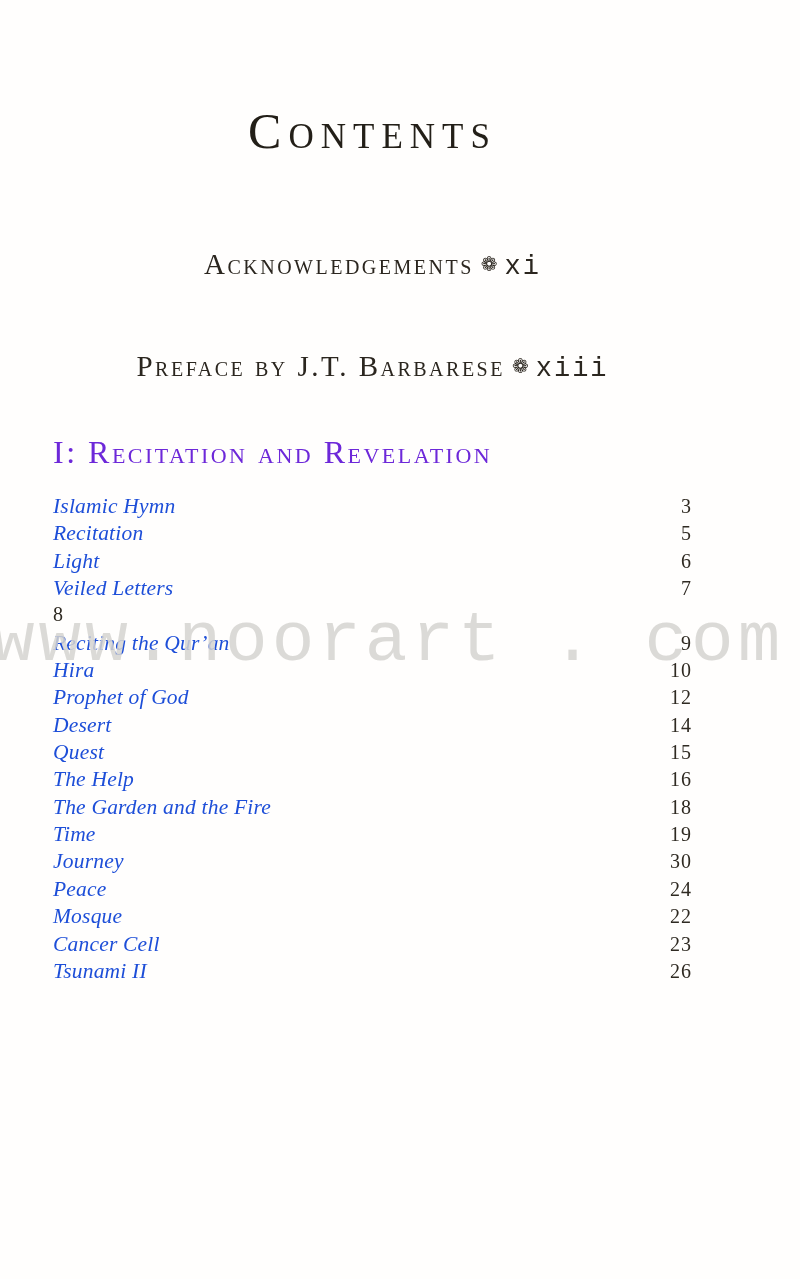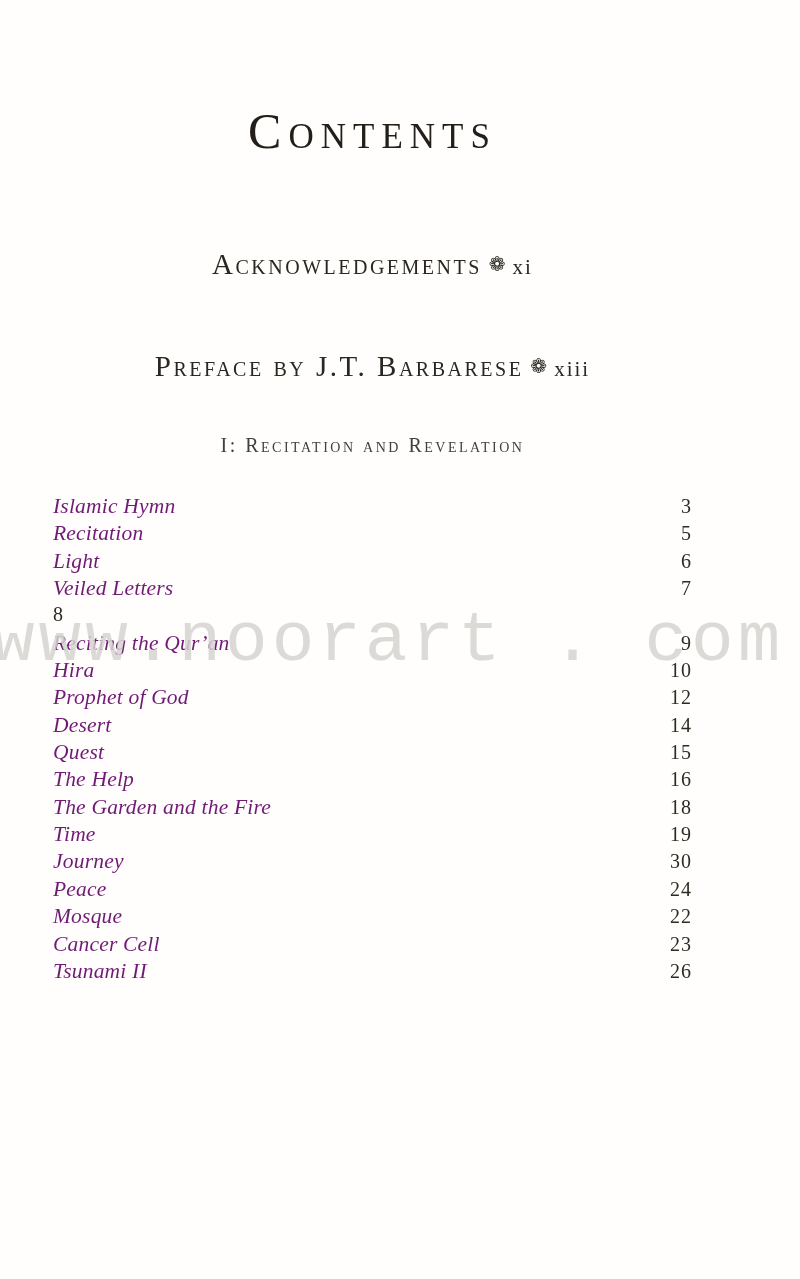--- a/index.html
+++ b/index.html
@@ -40,49 +40,49 @@
   .fm-preface { top: 350px; }
   .sc { font-variant: small-caps; letter-spacing: 2.5px; }
   .ornament {
     font-family: "DejaVu Sans", sans-serif;
     font-size: 20px;
     padding: 0 7px;
     position: relative;
     top: -3px;
     color: #2b261f;
   }
-  .roman { font-size: 21px; letter-spacing: 2px; }
+  .roman { font-size: 27px; letter-spacing: 2px; font-family: Liberation Mono, monospace; }
   .section-heading {
     position: absolute;
     top: 434px;
     left: 53px;
     width: 639px;
-    text-align: center;
+    text-align: left;
     font-weight: normal;
     font-variant: small-caps;
-    font-size: 20px;
+    font-size: 32px;
     letter-spacing: 2.5px;
-    color: #404040;
+    color: #6d28d9;
   }
   .toc {
     position: absolute;
     top: 494px;
     left: 53px;
     width: 639px;
   }
   .toc-row {
     display: flex;
     justify-content: space-between;
     align-items: baseline;
     height: 27.35px;
   }
   .toc-title {
     font-style: italic;
     font-size: 21.5px;
-    color: #701a75;
+    color: #1d4ed8;
     letter-spacing: 0.2px;
   }
   .toc-page {
     font-size: 20px;
     color: #2f2a22;
     letter-spacing: 1px;
   }
   .watermark {
     position: absolute;
     top: 601px;

